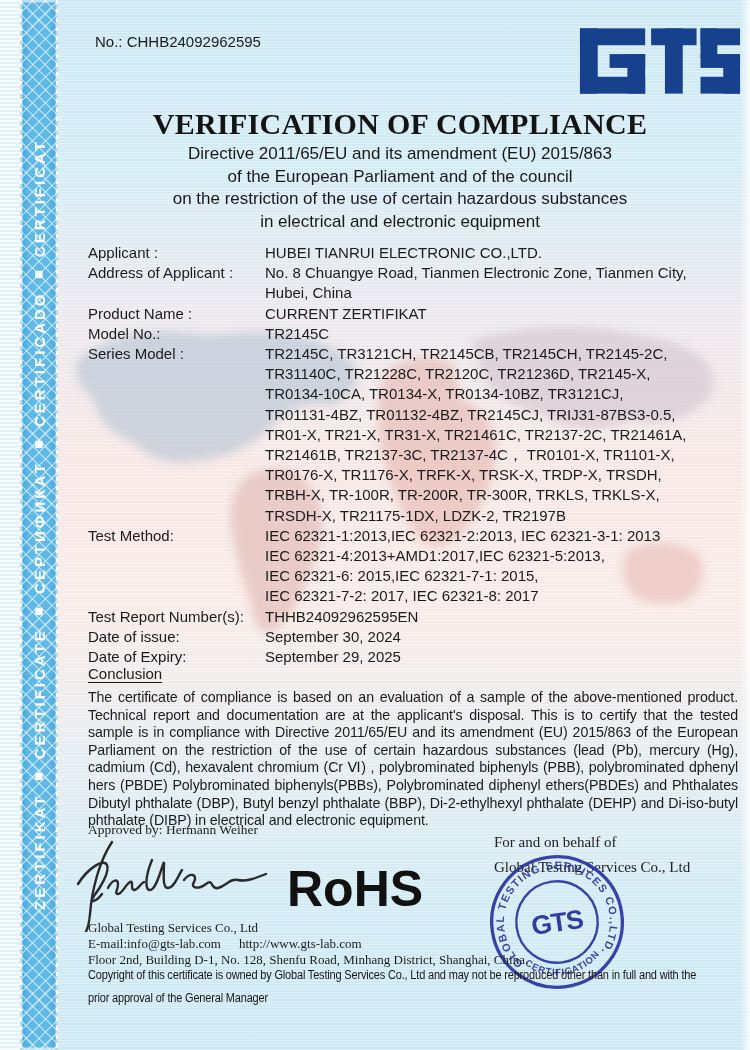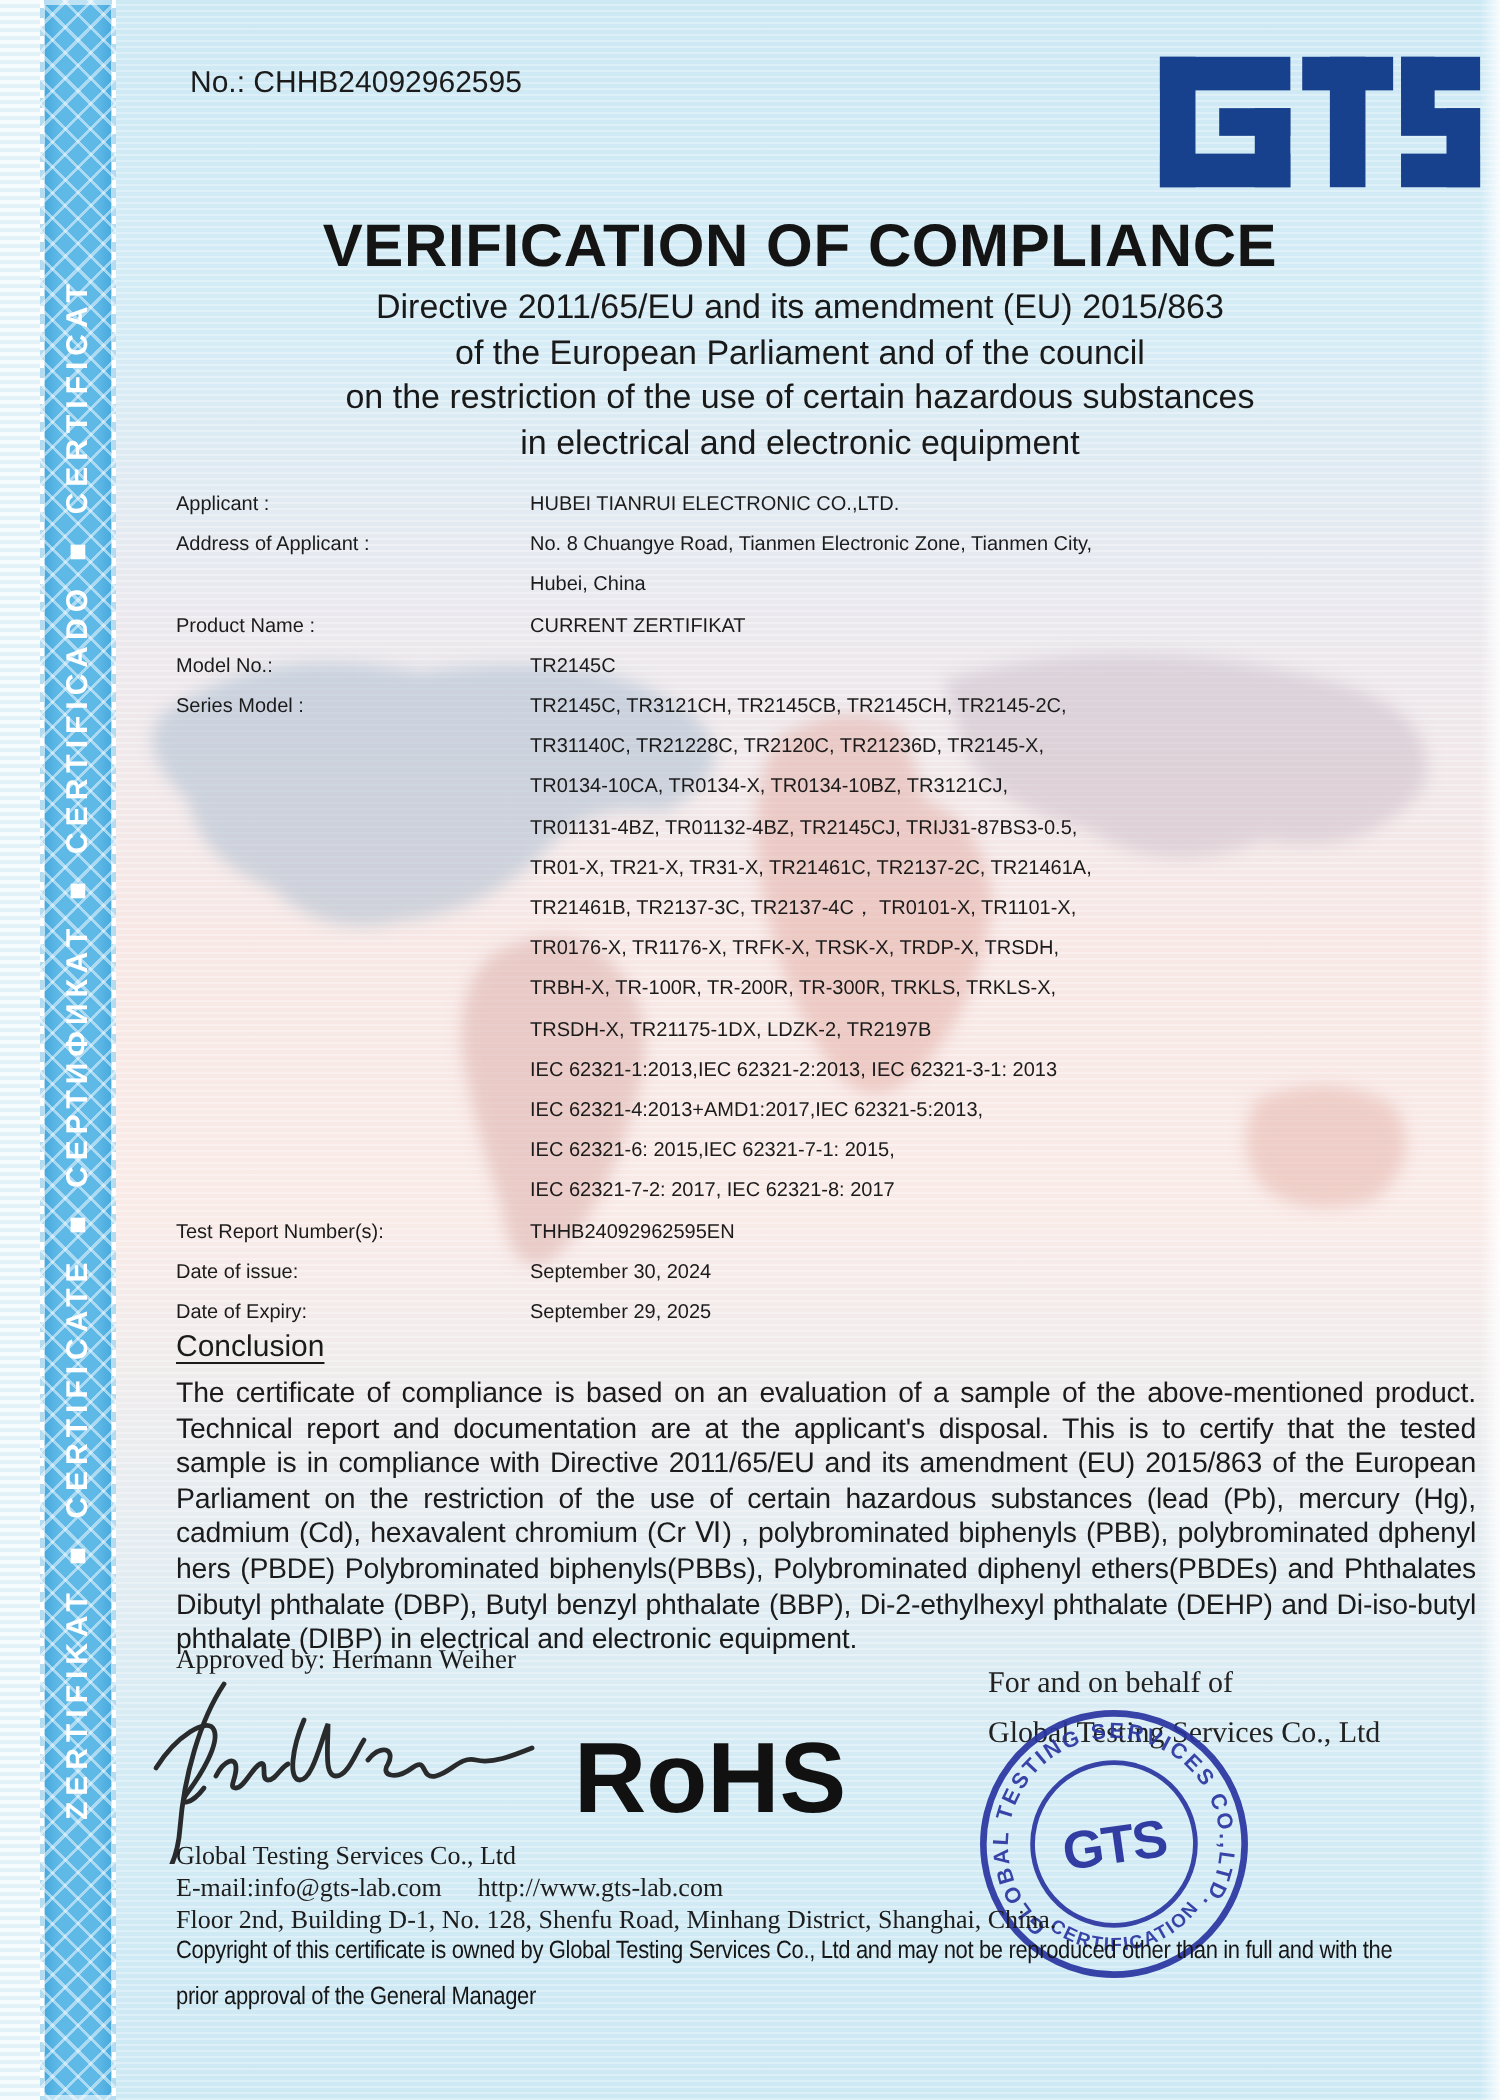--- a/index.html
+++ b/index.html
@@ -30,27 +30,27 @@
     writing-mode:vertical-rl;transform:rotate(180deg);
     display:flex;align-items:center;justify-content:center;
     color:#ffffff;font-weight:bold;font-size:15px;letter-spacing:3px;white-space:nowrap;}
   
   .map{position:absolute;left:40px;top:308px;pointer-events:none;}
   
   .cert-no{position:absolute;left:95px;top:33px;font-size:15px;}
   .logo{position:absolute;left:576px;top:24px;}
   
   .title{position:absolute;left:58px;top:107px;width:684px;text-align:center;
-    font-size:30px;font-weight:bold;letter-spacing:.3px;color:#141414;}
+    font-size:30px;font-weight:bold;letter-spacing:.3px;color:#141414;font-family:Liberation Serif, serif;}
   .subtitle{position:absolute;left:58px;top:143px;width:684px;text-align:center;
     font-size:17px;font-weight:normal;line-height:22.5px;color:#191919;}
   
   .fields{position:absolute;left:88px;top:243px;width:650px;
     display:grid;grid-template-columns:177px 1fr;
-    font-size:10px;line-height:20.2px;}
+    font-size:15px;line-height:20.2px;}
   .flabel{grid-column:1;}
   .fvals{grid-column:2;}
   
   .conclusion-head{position:absolute;left:88px;top:665px;font-size:15px;
     text-decoration:underline;text-underline-offset:3px;}
   .conclusion-body{position:absolute;left:88px;top:689px;width:650px;
     font-size:14.2px;line-height:17.6px;text-align:justify;letter-spacing:-.1px;}
   
   .approved{position:absolute;left:88px;top:822px;font-family:"Liberation Serif",serif;font-size:13.5px;}
   .signature{position:absolute;left:60px;top:832px;}
@@ -148,20 +148,21 @@
       <div>TR31140C, TR21228C, TR2120C, TR21236D, TR2145-X,</div>
       <div>TR0134-10CA, TR0134-X, TR0134-10BZ, TR3121CJ,</div>
       <div>TR01131-4BZ, TR01132-4BZ, TR2145CJ, TRIJ31-87BS3-0.5,</div>
       <div>TR01-X, TR21-X, TR31-X, TR21461C, TR2137-2C, TR21461A,</div>
       <div>TR21461B, TR2137-3C, TR2137-4C， TR0101-X, TR1101-X,</div>
       <div>TR0176-X, TR1176-X, TRFK-X, TRSK-X, TRDP-X, TRSDH,</div>
       <div>TRBH-X, TR-100R, TR-200R, TR-300R, TRKLS, TRKLS-X,</div>
       <div>TRSDH-X, TR21175-1DX, LDZK-2, TR2197B</div>
     </div>
 
+    <div class="flabel">Test Method:</div>
     <div class="fvals">
       <div>IEC 62321-1:2013,IEC 62321-2:2013, IEC 62321-3-1: 2013</div>
       <div>IEC 62321-4:2013+AMD1:2017,IEC 62321-5:2013,</div>
       <div>IEC 62321-6: 2015,IEC 62321-7-1: 2015,</div>
       <div>IEC 62321-7-2: 2017, IEC 62321-8: 2017</div>
     </div>
 
     <div class="flabel">Test Report Number(s):</div>
     <div class="fvals">
       <div>THHB24092962595EN</div>

